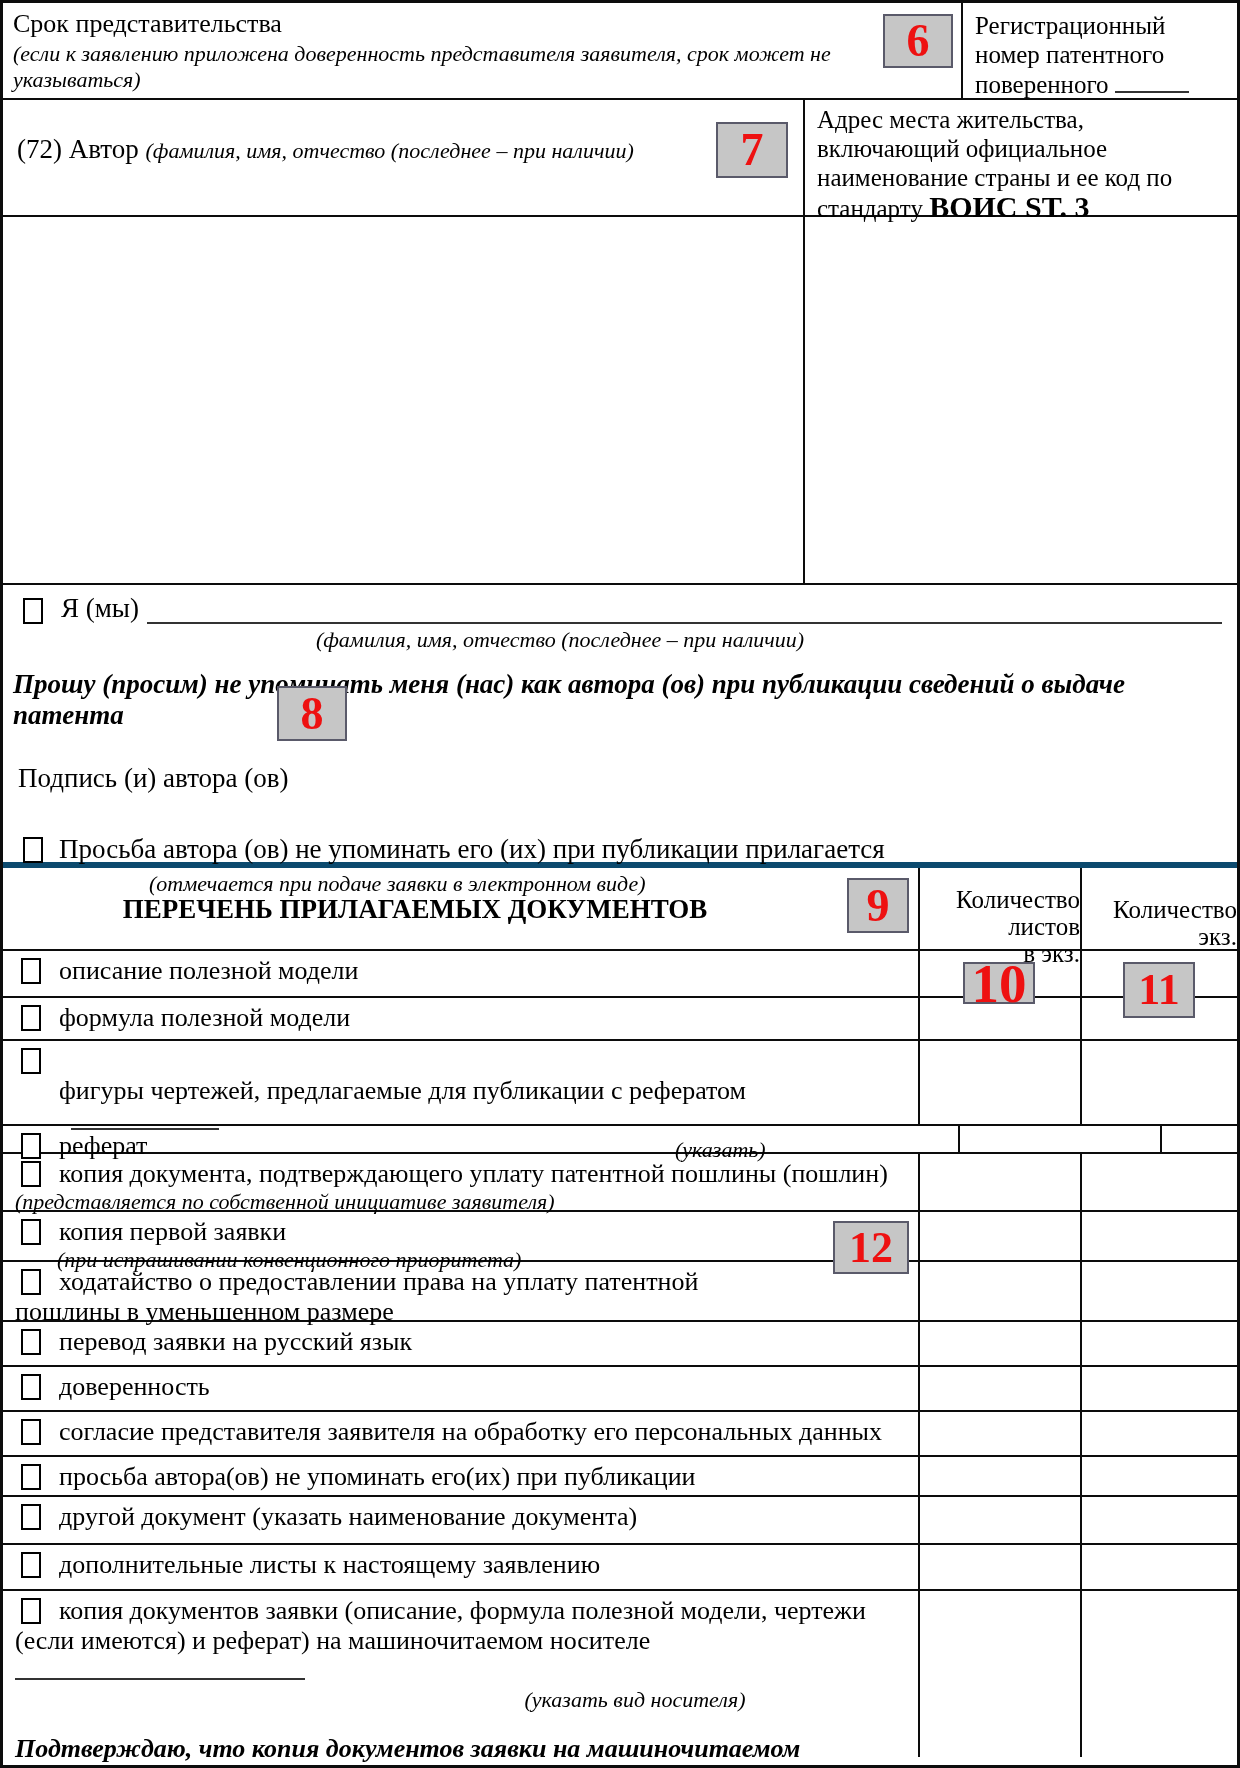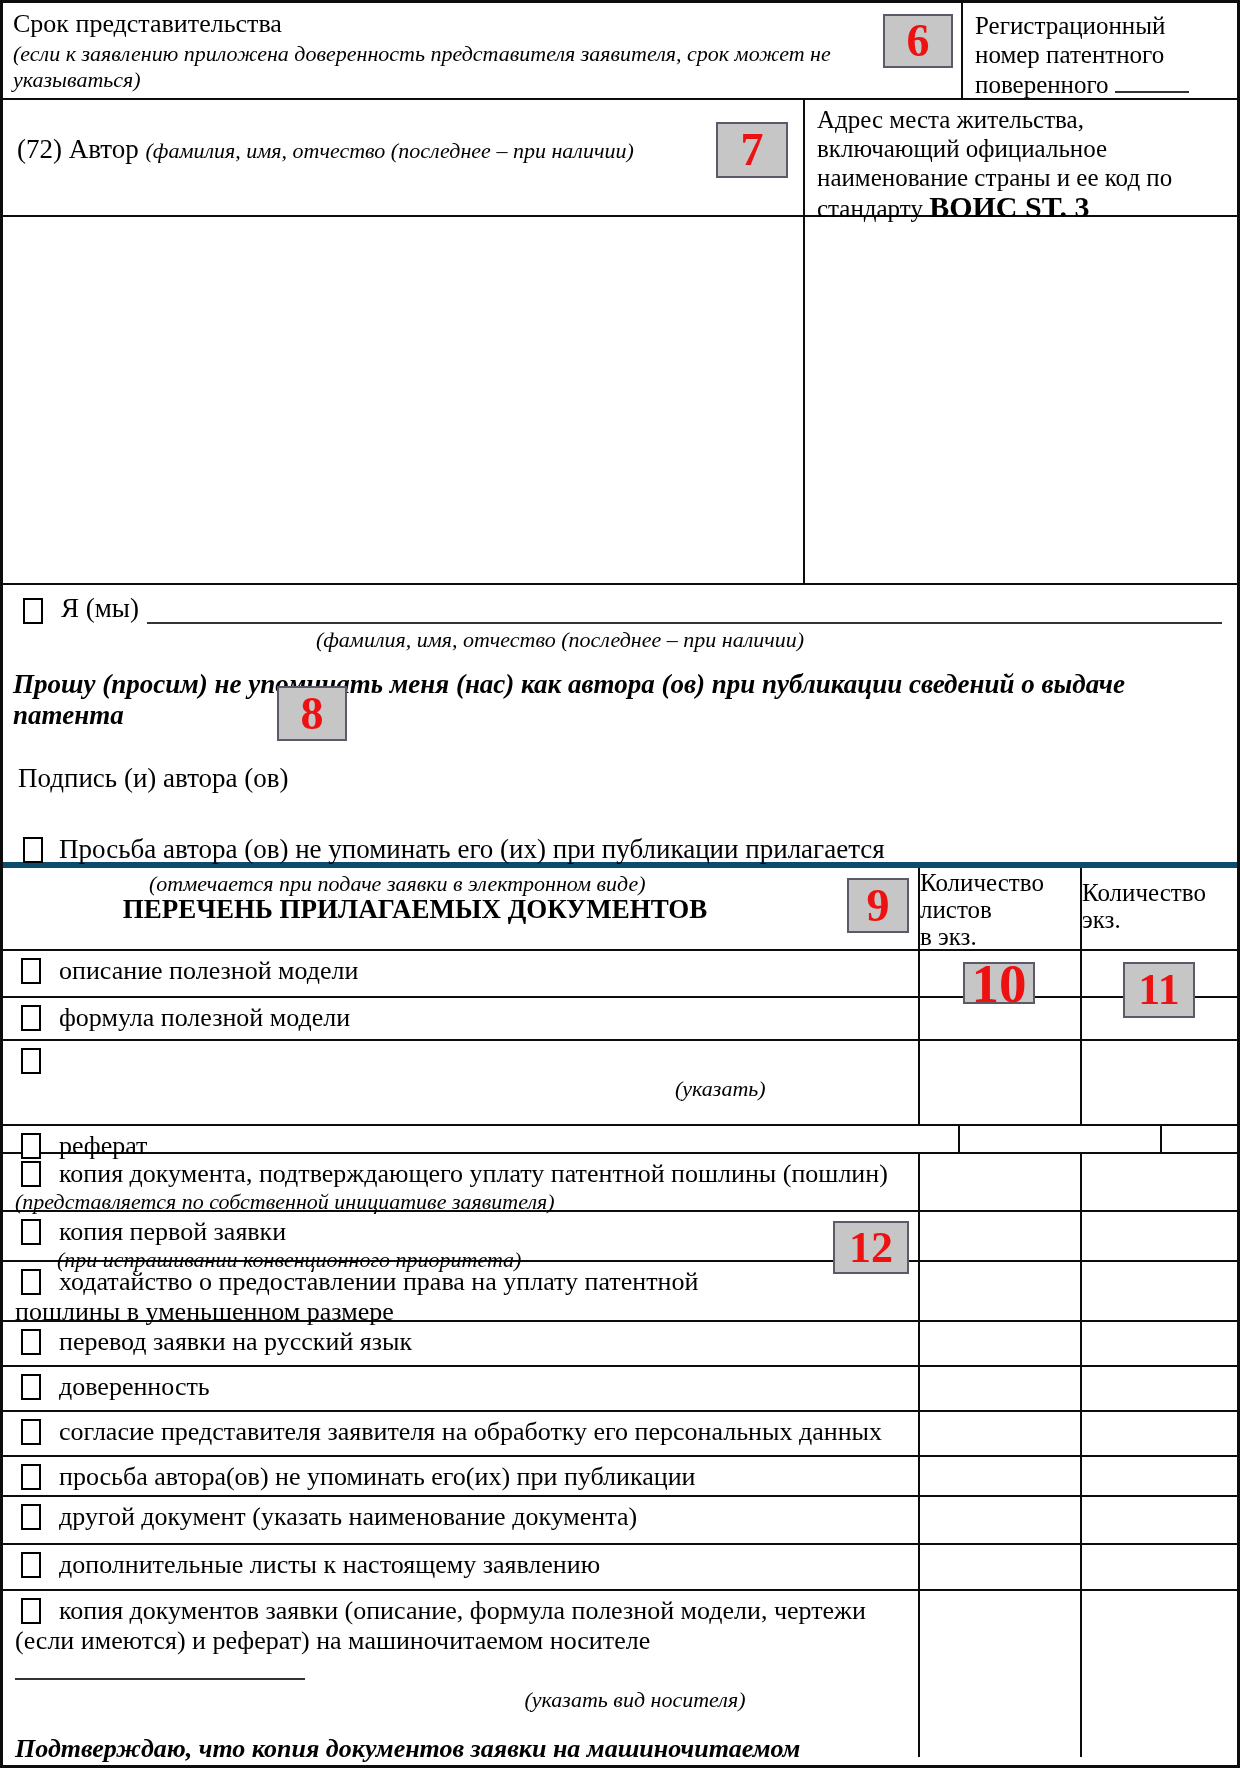--- a/index.html
+++ b/index.html
@@ -46,21 +46,21 @@
   
   .dtable { border-top:6px solid #0c4a6e; }
   .trow { display:flex; border-top:2px solid #0c0c0c; }
   .trow.first { border-top:none; }
   .tc-main { width:915px; padding:5px 8px 4px 12px; font-size:26px; position:relative; }
   .tc-mid  { width:162px; border-left:2px solid #0c0c0c; }
   .tc-right{ flex:1; border-left:2px solid #0c0c0c; }
   .thead { height:81px; }
   .thead .tc-main { display:flex; align-items:center; }
   .thead .title { width:100%; text-align:center; padding-right:95px; font-weight:bold; font-size:27px; }
-  .thead .tc-mid, .thead .tc-right { font-size:25px; line-height:27px; text-align:left; padding-top:1px; }
+  .thead .tc-mid, .thead .tc-right { font-size:25px; line-height:27px; text-align:right; padding-top:18px; }
   .lab { display:inline; }
   .tc-main .cbx { margin:0 18px 0 6px; }
   .sub-note { font-size:22px; font-style:italic; }
   .confirm { font-weight:bold; font-style:italic; font-size:26px; line-height:31px; margin-top:20px; padding-right:40px; }
   .uk-note { font-size:22px; font-style:italic; }
 </style>
 </head>
 <body>
 
 <div class="page">
@@ -133,20 +133,22 @@
 
     <div class="trow" style="height:43px;">
       <div class="tc-main"><span class="cbx"></span><span class="lab">формула полезной модели</span></div>
       <div class="tc-mid"></div>
       <div class="tc-right"></div>
     </div>
 
     <div class="trow" style="height:85px;">
       <div class="tc-main">
         <div><span class="cbx"></span></div>
+        <div style="padding-left:44px;"><span class="lab">фигуры чертежей, предлагаемые для публикации с рефератом</span>
+          <span class="blank" style="width:148px;margin-left:12px;"></span></div>
         <div class="uk-note" style="margin-left:660px;width:150px;">(указать)</div>
       </div>
       <div class="tc-mid"></div>
       <div class="tc-right"></div>
     </div>
 
     <div class="trow" style="height:28px;gap:40px;">
       <div class="tc-main"><span class="cbx"></span><span class="lab">реферат</span></div>
       <div class="tc-mid"></div>
       <div class="tc-right"></div>

